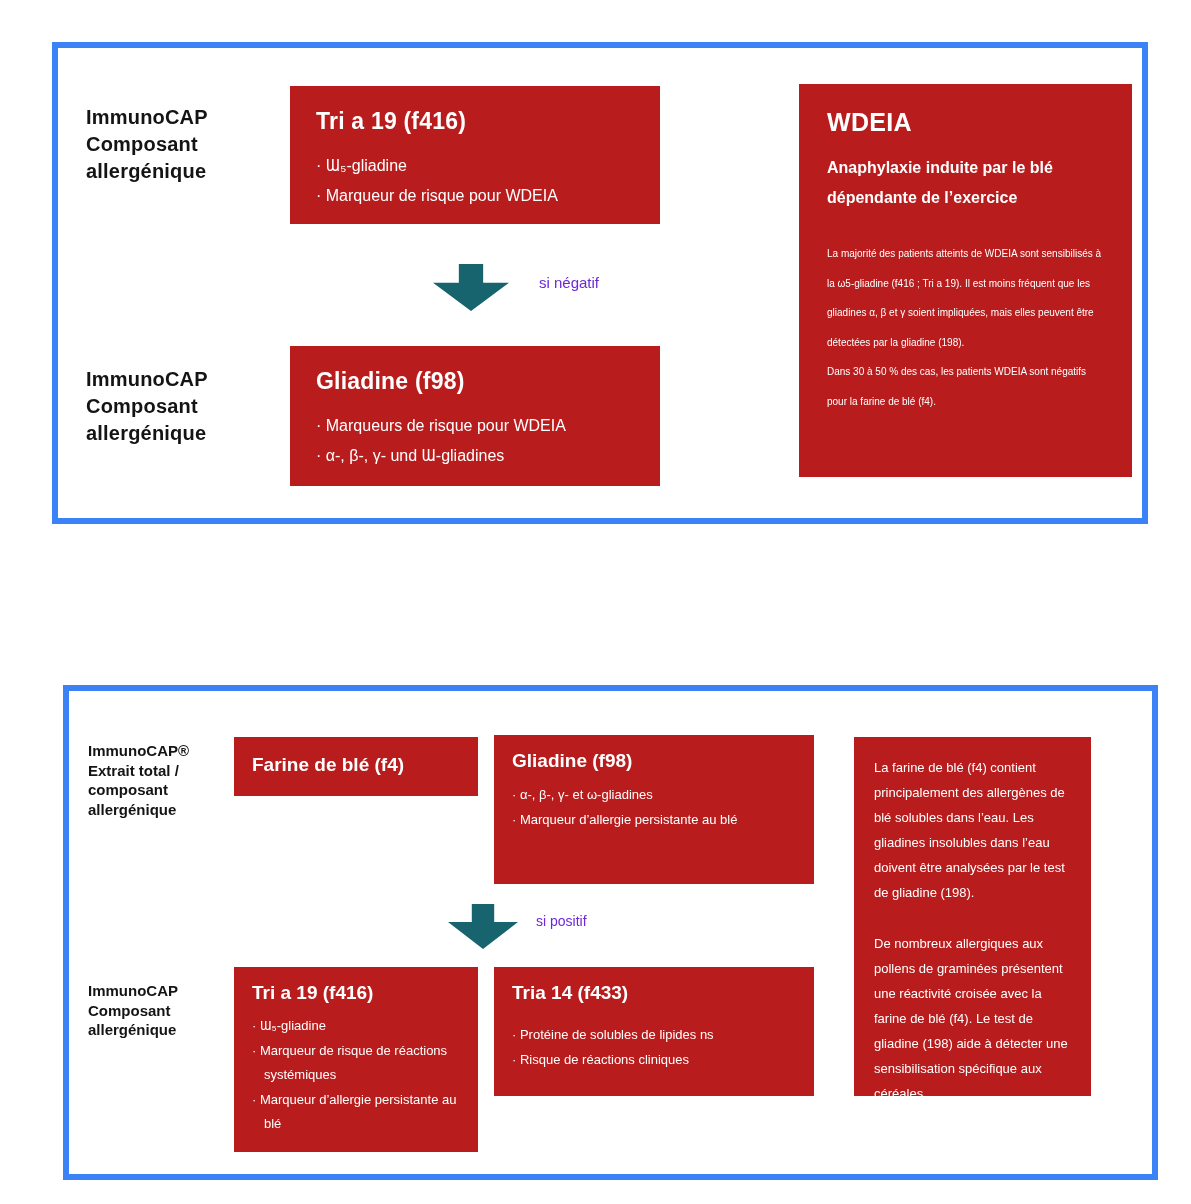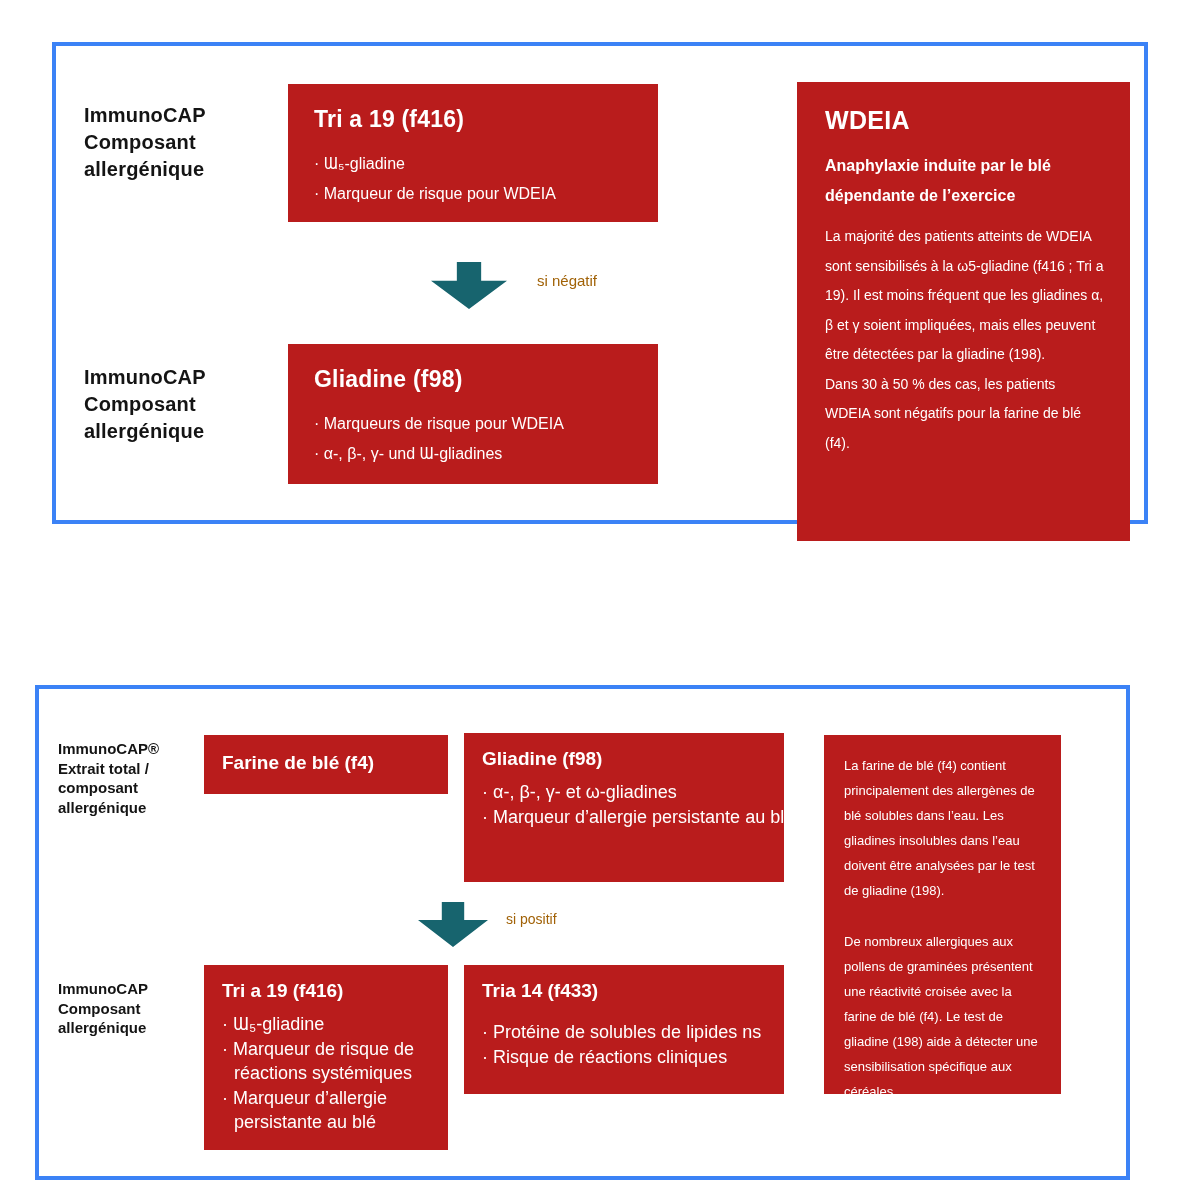--- a/index.html
+++ b/index.html
@@ -3,58 +3,58 @@
 <meta charset="utf-8">
 <style>
   html,body{margin:0;padding:0;background:#ffffff;}
   body{
     width:1191px;height:1204px;position:relative;overflow:hidden;
     font-family:"Liberation Sans","DejaVu Sans",sans-serif;
     -webkit-font-smoothing:antialiased;color:#1a1a1a;
   }
   .panel{
     position:absolute;background:#ffffff;
-    border:4px solid #3b82f6;box-sizing:border-box;
+    border:6px solid #3b82f6;box-sizing:border-box;
   }
   #panel1{left:52px;top:42px;width:1096px;height:482px;}
-  #panel2{left:35px;top:685px;width:1095px;height:495px;}
+  #panel2{left:63px;top:685px;width:1095px;height:495px;}
   .side-label{
     position:absolute;font-weight:bold;color:#141414;
     white-space:pre-line;
   }
   .side-label.big{font-size:20px;line-height:27px;letter-spacing:.2px;}
   .side-label.small{font-size:15px;line-height:19.5px;}
   .tealbox{
     position:absolute;background:#b91c1c;color:#ffffff;box-sizing:border-box;
   }
   .tealbox .bx-title{font-weight:bold;}
   #p1-box1,#p1-box2{width:370px;padding:22px 26px 0 26px;}
   #p1-box1 .bx-title,#p1-box2 .bx-title{font-size:23px;letter-spacing:.2px;}
   .bullets{list-style:none;margin:0;padding:0;}
   .bullets li{padding-left:12px;text-indent:-12px;}
   #p1-box1 .bullets,#p1-box2 .bullets{margin-top:16px;font-size:16px;}
   #p1-box1 .bullets li,#p1-box2 .bullets li{line-height:30px;}
   .arrow{
     position:absolute;background:#17646e;
     clip-path:polygon(34% 0,66% 0,66% 40%,100% 40%,50% 100%,0 40%,34% 40%);
   }
-  .arrow-label{position:absolute;font-size:15px;color:#a16207;}
-  #wdeia-box{left:741px;top:36px;width:333px;height:459px;padding:24px 26px 0 28px;}
+  .arrow-label{position:absolute;font-size:15px;color:#6d28d9;}
+  #wdeia-box{left:741px;top:36px;width:333px;height:393px;padding:24px 26px 0 28px;}
   #wdeia-box .bx-title{font-size:25px;letter-spacing:.3px;}
   #wdeia-box .bx-subtitle{
     font-weight:bold;font-size:16px;line-height:30px;margin-top:16px;white-space:pre-line;
   }
-  #wdeia-box .bx-body{font-size:14px;line-height:29.5px;margin-top:11px;white-space:pre-line;}
+  #wdeia-box .bx-body{font-size:10px;line-height:29.5px;margin-top:26px;white-space:pre-line;}
   
   #p2-farine{left:165px;top:46px;width:244px;height:59px;padding:17px 0 0 18px;}
   #p2-gliadine{left:425px;top:44px;width:320px;height:149px;padding:15px 0 0 18px;}
   #p2-tria19{left:165px;top:276px;width:244px;height:185px;padding:15px 18px 0 18px;}
   #p2-tria14{left:425px;top:276px;width:320px;height:129px;padding:15px 0 0 18px;}
   .h2box{font-size:19px;}
-  .small-bullets{margin-top:10px !important;font-size:18px;}
+  .small-bullets{margin-top:10px !important;font-size:13px;}
   .small-bullets li{line-height:25px;}
   .small-bullets li.nowrap{white-space:nowrap;}
   #p2-tria19 .small-bullets li{line-height:24.5px;}
   #p2-tria14 .small-bullets{margin-top:18px !important;}
   #p2-info{left:785px;top:46px;width:237px;height:359px;padding:18px 18px 0 20px;}
   #p2-info p{margin:0;font-size:13px;line-height:25px;}
   #p2-info p + p{margin-top:26px;}
 </style>
 </head>
 <body>

